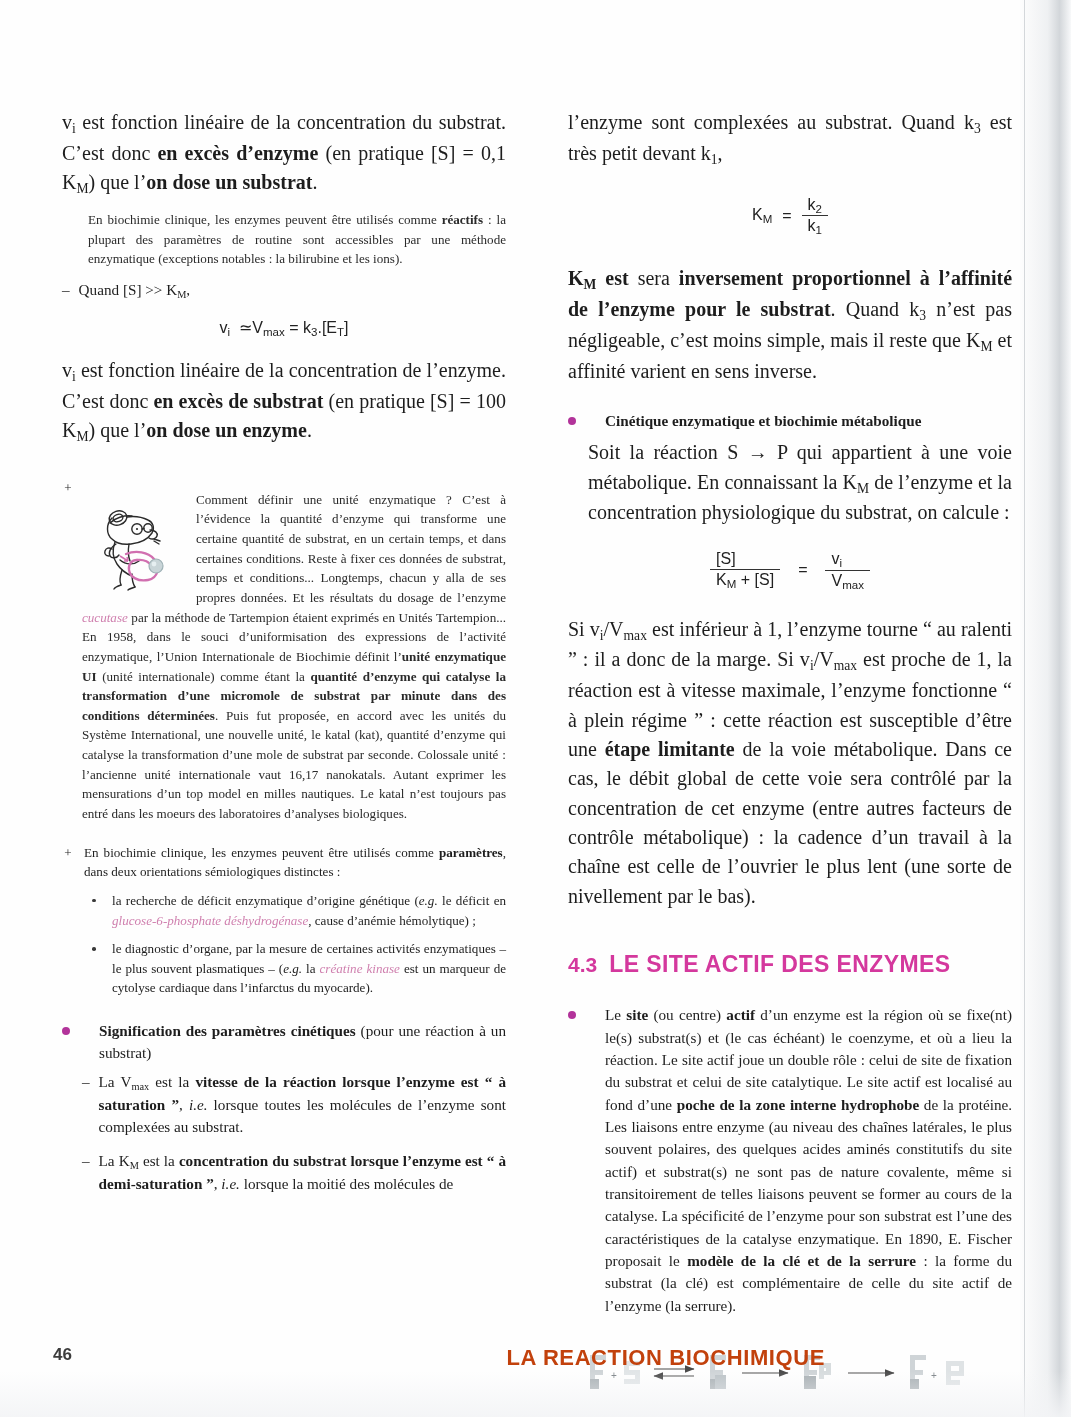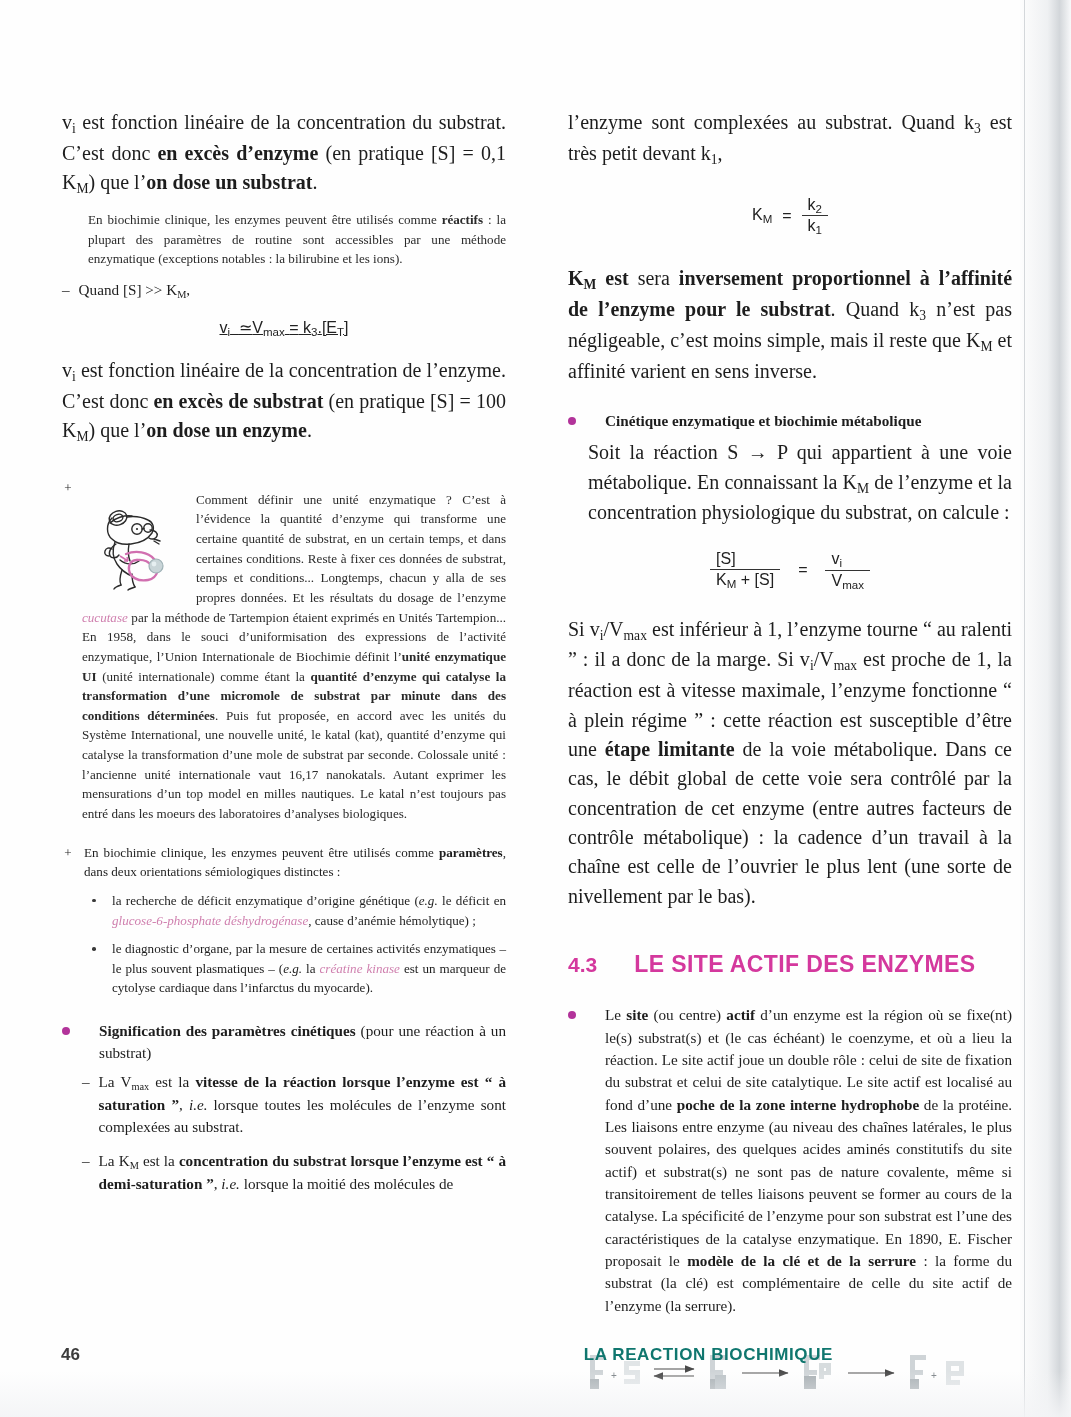--- a/index.html
+++ b/index.html
@@ -49,47 +49,47 @@
   
   .rb-item{display:flex;gap:28px;margin:0 0 6px 0;}
   .rb-item .rb{flex:0 0 9px;margin-top:7px;}
   .rb-item .rb i{display:block;width:8px;height:8px;border-radius:50%;background:#b2339a;}
   .rb-item .rtxt{flex:1 1 auto;font-size:15.2px;line-height:1.47;text-align:justify;}
 
   .indent{margin-left:20px;}
 
   
   .formula{font-family:"Liberation Sans", sans-serif;font-size:16px;color:#222;
-    text-align:center;margin:16px 0 18px 0;text-decoration:underline;}
+    text-align:center;margin:16px 0 18px 0;}
   .frac{display:inline-block;vertical-align:middle;text-align:left;}
   .frac .num{display:block;padding:0 6px 1px 6px;}
   .frac .den{display:block;border-top:1.4px solid #333;padding:1px 6px 0 6px;}
   .eqrow{display:inline-flex;align-items:center;gap:10px;}
   .fsub{font-size:.72em;vertical-align:-.25em;}
 
   
-  .sec-head{display:flex;align-items:baseline;gap:37px;margin:40px 0 26px 0;}
+  .sec-head{display:flex;align-items:baseline;gap:12px;margin:40px 0 26px 0;}
   .sec-num,.sec-title{font-family:"Liberation Sans", sans-serif;font-weight:bold;color:#d4389d;}
   .sec-num{font-size:21px;}
   .sec-title{font-size:23px;letter-spacing:.4px;}
 
   
   .mouse-wrap{float:left;width:104px;height:104px;margin:2px 10px 2px 0;}
   .illus-row{display:flex;gap:8px;margin:0 0 9px 0;}
   .illus-row .plus{flex:0 0 12px;font-size:13.1px;line-height:1.5;text-align:center;padding-top:20px;}
 
   
   .scheme{margin:26px 0 0 0;display:flex;justify-content:center;}
 
   
-  .footer{position:absolute;left:16px;bottom:0;width:874px;height:96px;}
+  .footer{position:absolute;left:8px;bottom:0;width:874px;height:96px;}
   .folio{position:absolute;left:45px;top:24px;font-family:"Liberation Sans", sans-serif;
     font-size:17px;font-weight:bold;color:#3c3c3c;}
   .runhead{position:absolute;right:57px;top:24px;font-family:"Liberation Sans", sans-serif;
-    font-size:17px;font-weight:bold;color:#0f766e;letter-spacing:.6px;}
+    font-size:22px;font-weight:bold;color:#c2410c;letter-spacing:.6px;}
 </style>
 </head>
 <body>
 
 <div class="page">
 
   <div class="cols">
 
     <div class="col">
 

